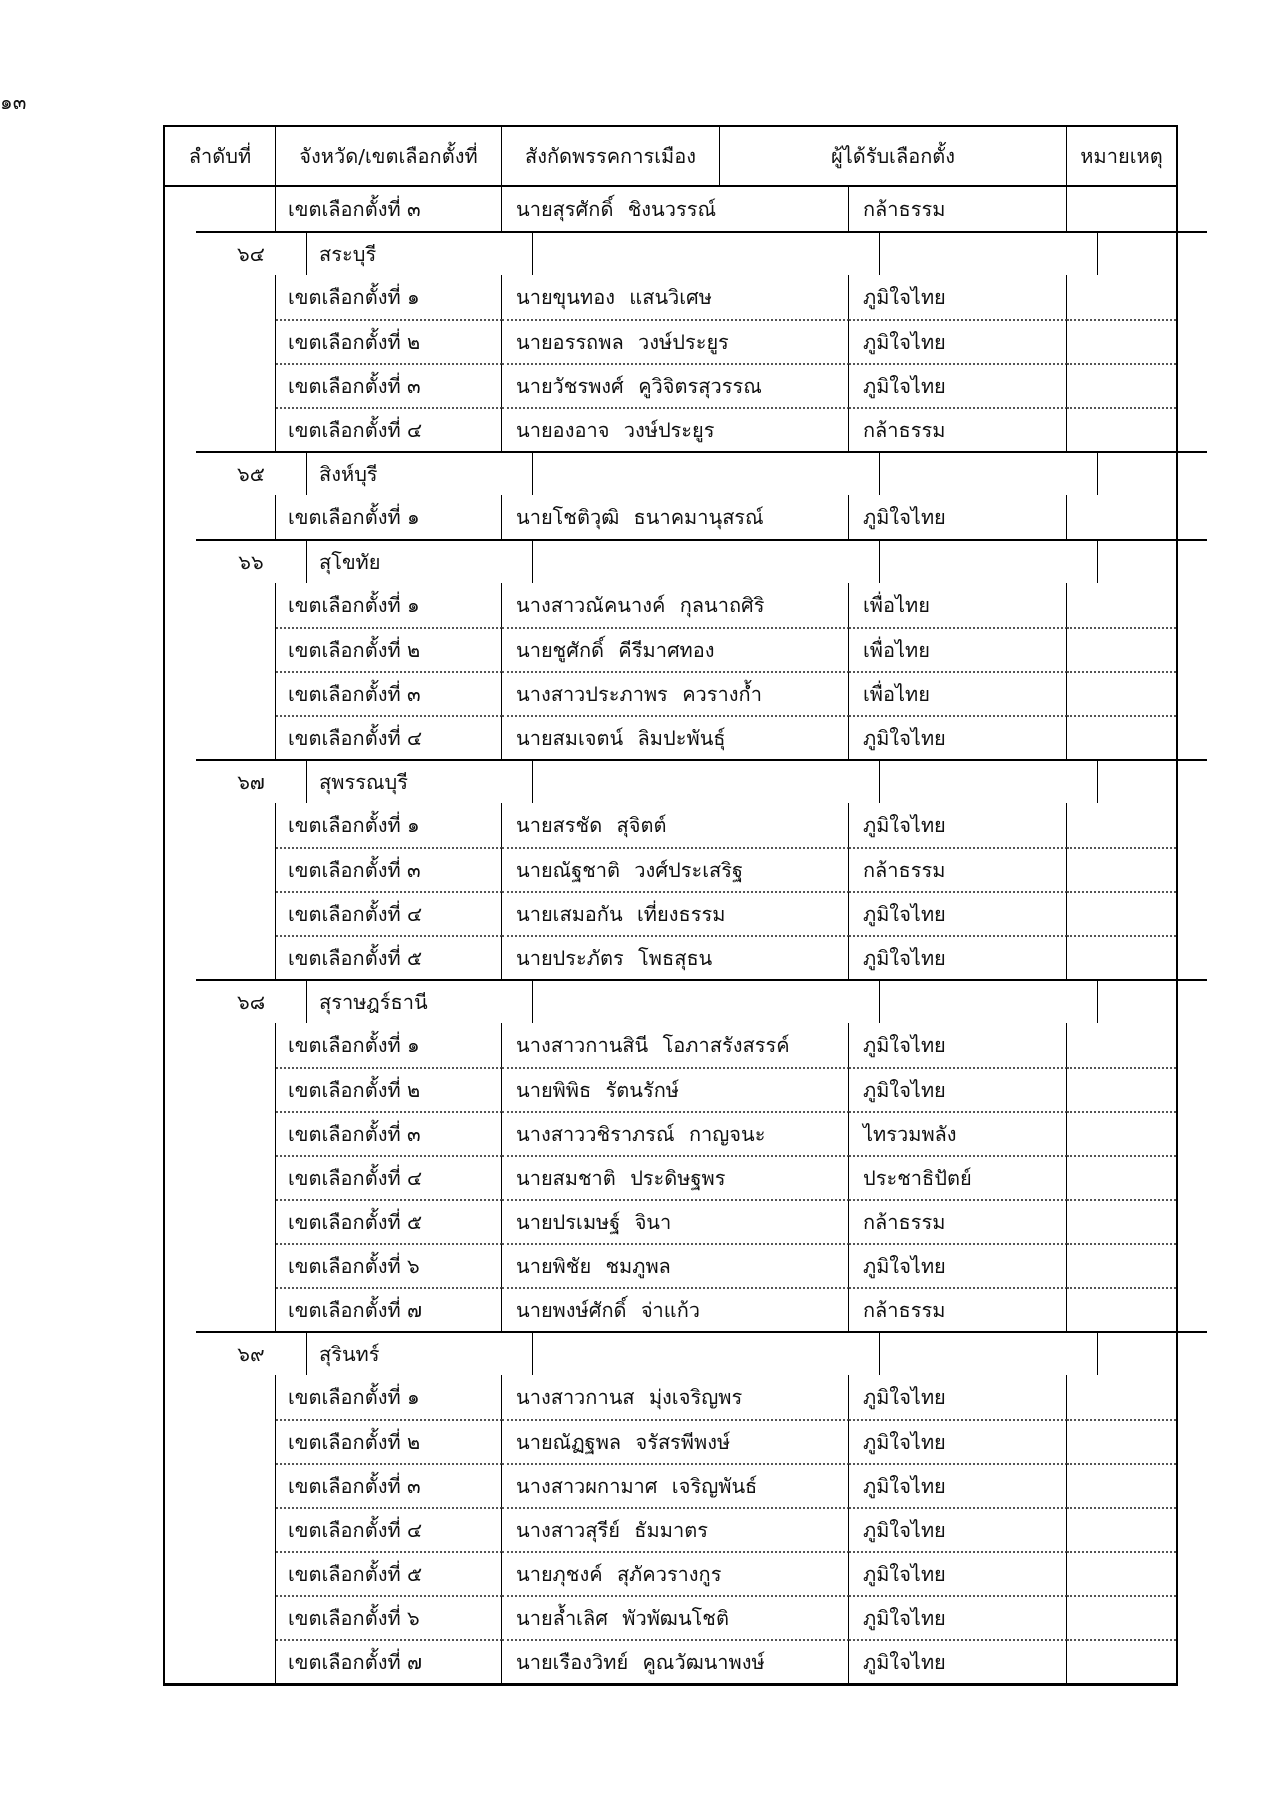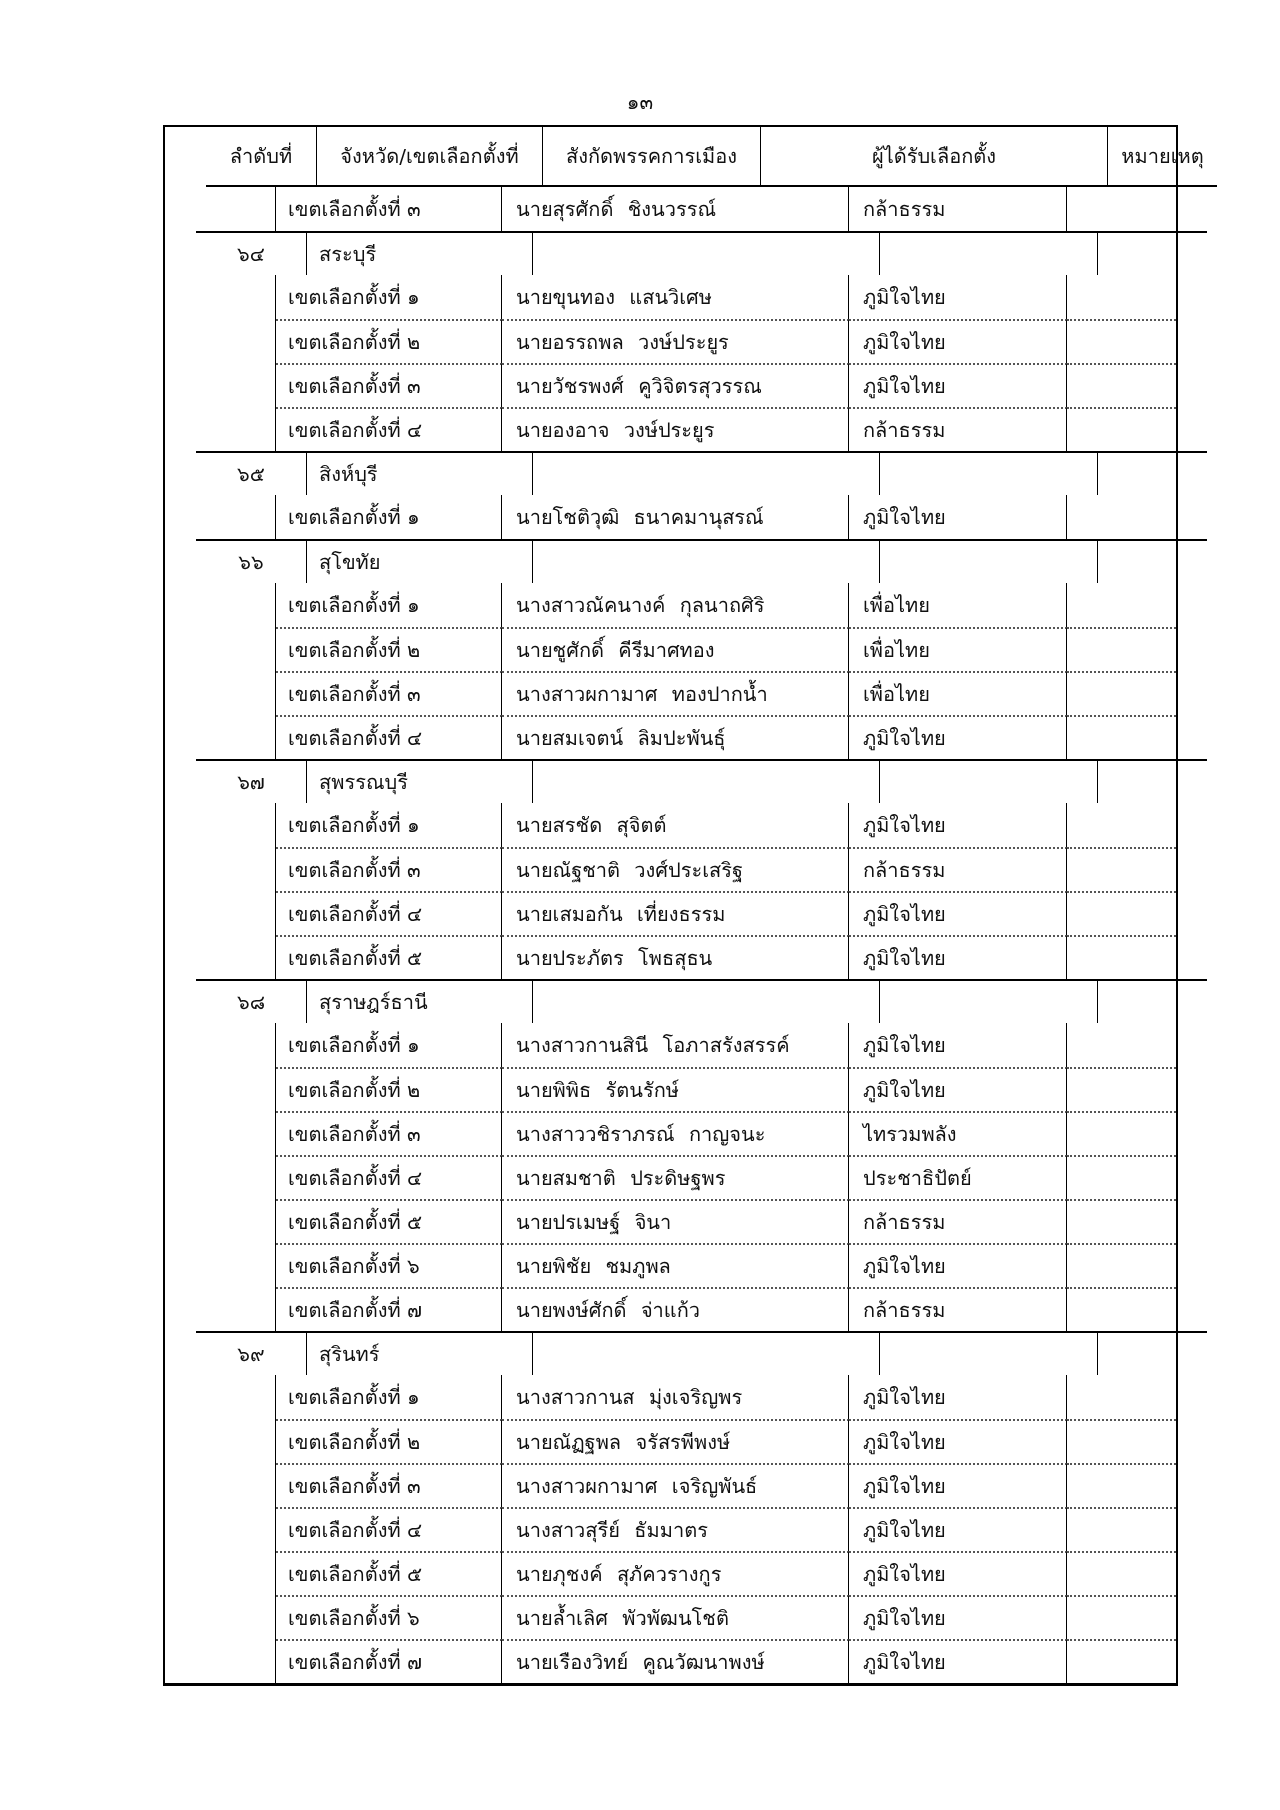--- a/index.html
+++ b/index.html
@@ -3,39 +3,39 @@
 <meta charset="utf-8">
 <style>
   html,body{margin:0;padding:0;}
   body{
     width:1280px;height:1810px;position:relative;
     background:#ffffff;color:#111111;
     font-family:"DejaVu Sans", sans-serif;
   }
   .page-number{
     position:absolute;top:86px;left:0;width:1280px;
-    text-align:center;font-size:20px;color:#111;
+    font-size:20px;color:#111;
   }
   .tbl{
     position:absolute;left:163px;top:125px;width:1015px;
     box-sizing:border-box;background:#fff;
     border:2px solid #000;border-bottom-width:3px;
   }
   .row{display:flex;width:100%;}
   .cell{
     box-sizing:border-box;display:flex;align-items:center;
     font-size:20px;line-height:1.25;overflow:hidden;white-space:nowrap;
   }
   .c1{width:111px;justify-content:center;border-right:1px solid #000;}
   .c2{width:226px;padding-left:12px;border-right:1px solid #000;}
   .c3{width:347px;padding-left:14px;border-right:1px solid #000;}
   .c4{width:218px;padding-left:14px;border-right:1px solid #000;}
   .c5{flex:1;}
   .person{word-spacing:8px;}
-  .header-row{height:58px;border-bottom:2px solid #000;margin-left:41px;}
+  .header-row{height:58px;border-bottom:2px solid #000;}
   .header-row .cell{justify-content:center;padding-left:0;text-align:center;}
   .province-row{height:42px;border-top:2px solid #000;margin-left:31px;}
   .province-row .cell{align-items:center;}
   .district-row{height:44px;}
   .district-row.sep .c2,
   .district-row.sep .c3,
   .district-row.sep .c4,
   .district-row.sep .c5{border-top:2px dotted #555;}
 </style>
 </head>
@@ -125,21 +125,21 @@
       <div class="row district-row sep">
         <div class="cell c1"></div>
         <div class="cell c2">เขตเลือกตั้งที่ ๒</div>
         <div class="cell c3 person">นายชูศักดิ์ คีรีมาศทอง</div>
         <div class="cell c4">เพื่อไทย</div>
         <div class="cell c5"></div>
       </div>
       <div class="row district-row sep">
         <div class="cell c1"></div>
         <div class="cell c2">เขตเลือกตั้งที่ ๓</div>
-        <div class="cell c3 person">นางสาวผกามาศ ทองปากน้ำ</div>
+        <div class="cell c3 person">นางสาวประภาพร ควรางก้ำ</div>
         <div class="cell c4">เพื่อไทย</div>
         <div class="cell c5"></div>
       </div>
       <div class="row district-row sep">
         <div class="cell c1"></div>
         <div class="cell c2">เขตเลือกตั้งที่ ๔</div>
         <div class="cell c3 person">นายสมเจตน์ ลิมปะพันธุ์</div>
         <div class="cell c4">ภูมิใจไทย</div>
         <div class="cell c5"></div>
       </div>

